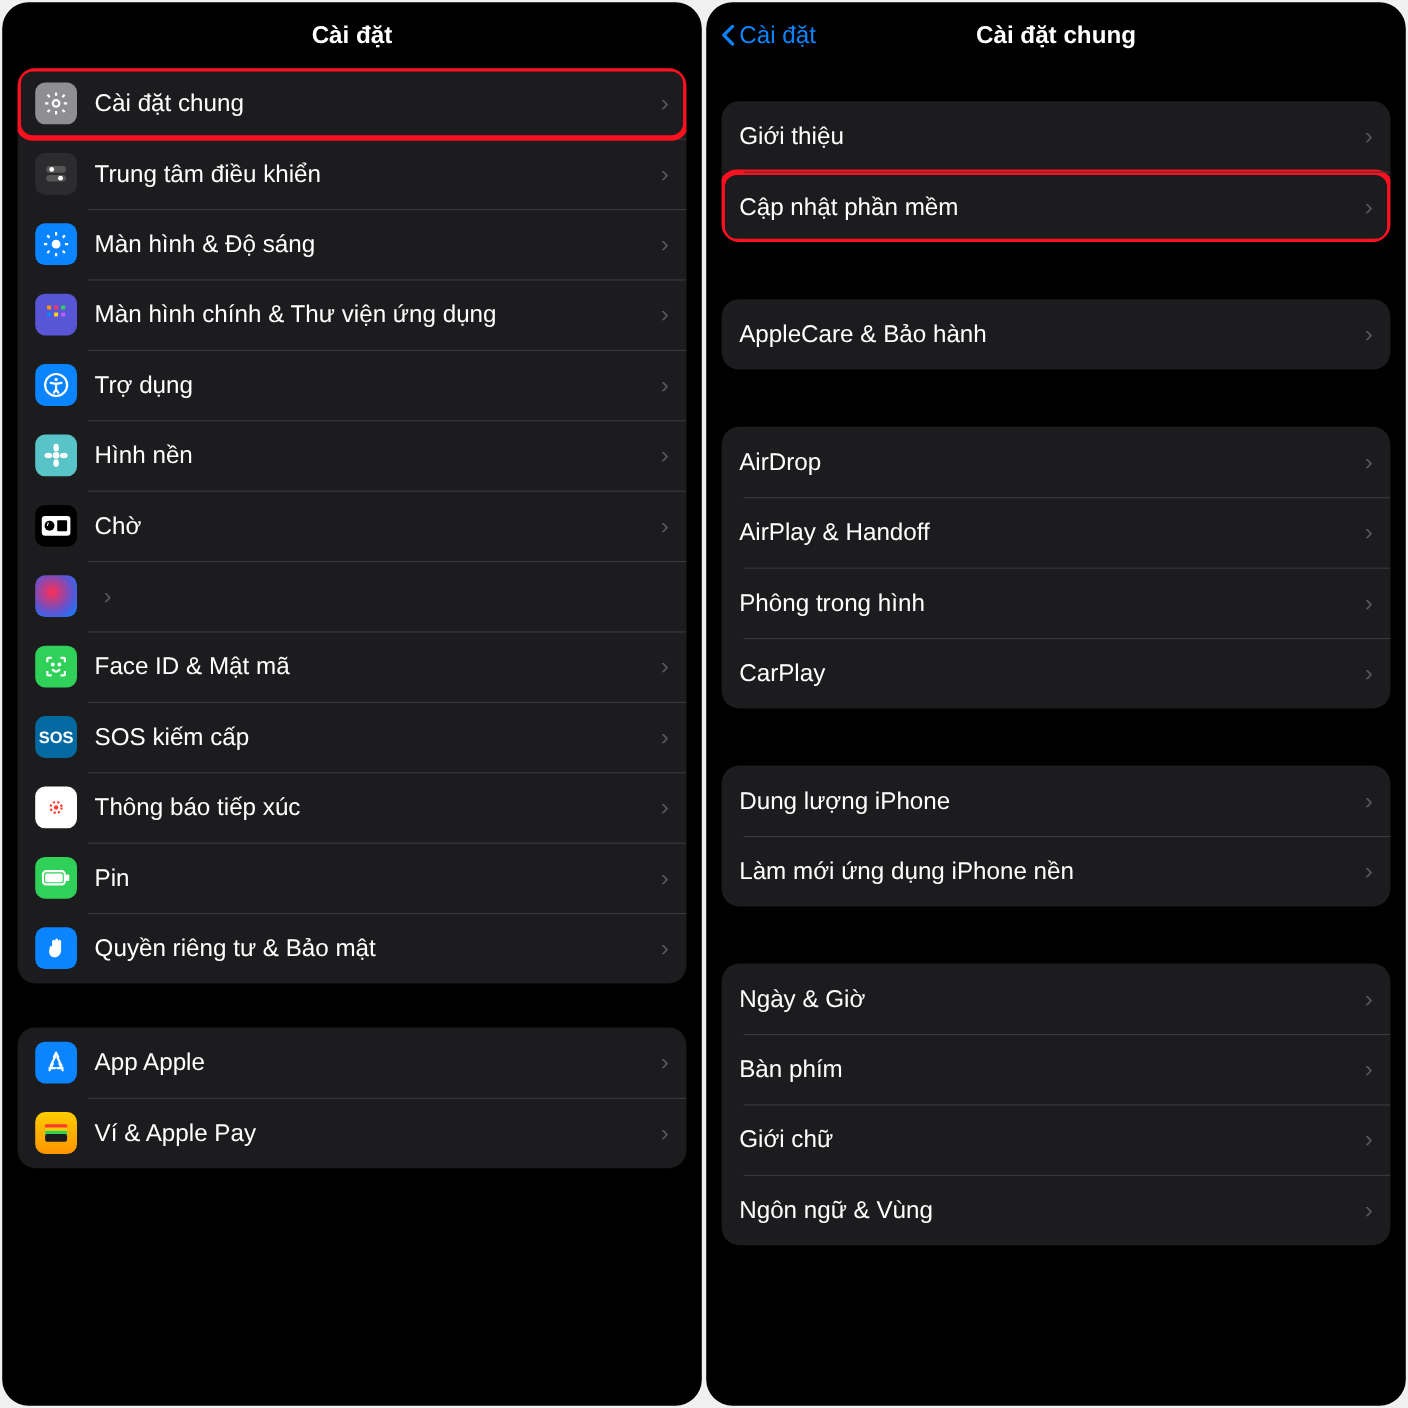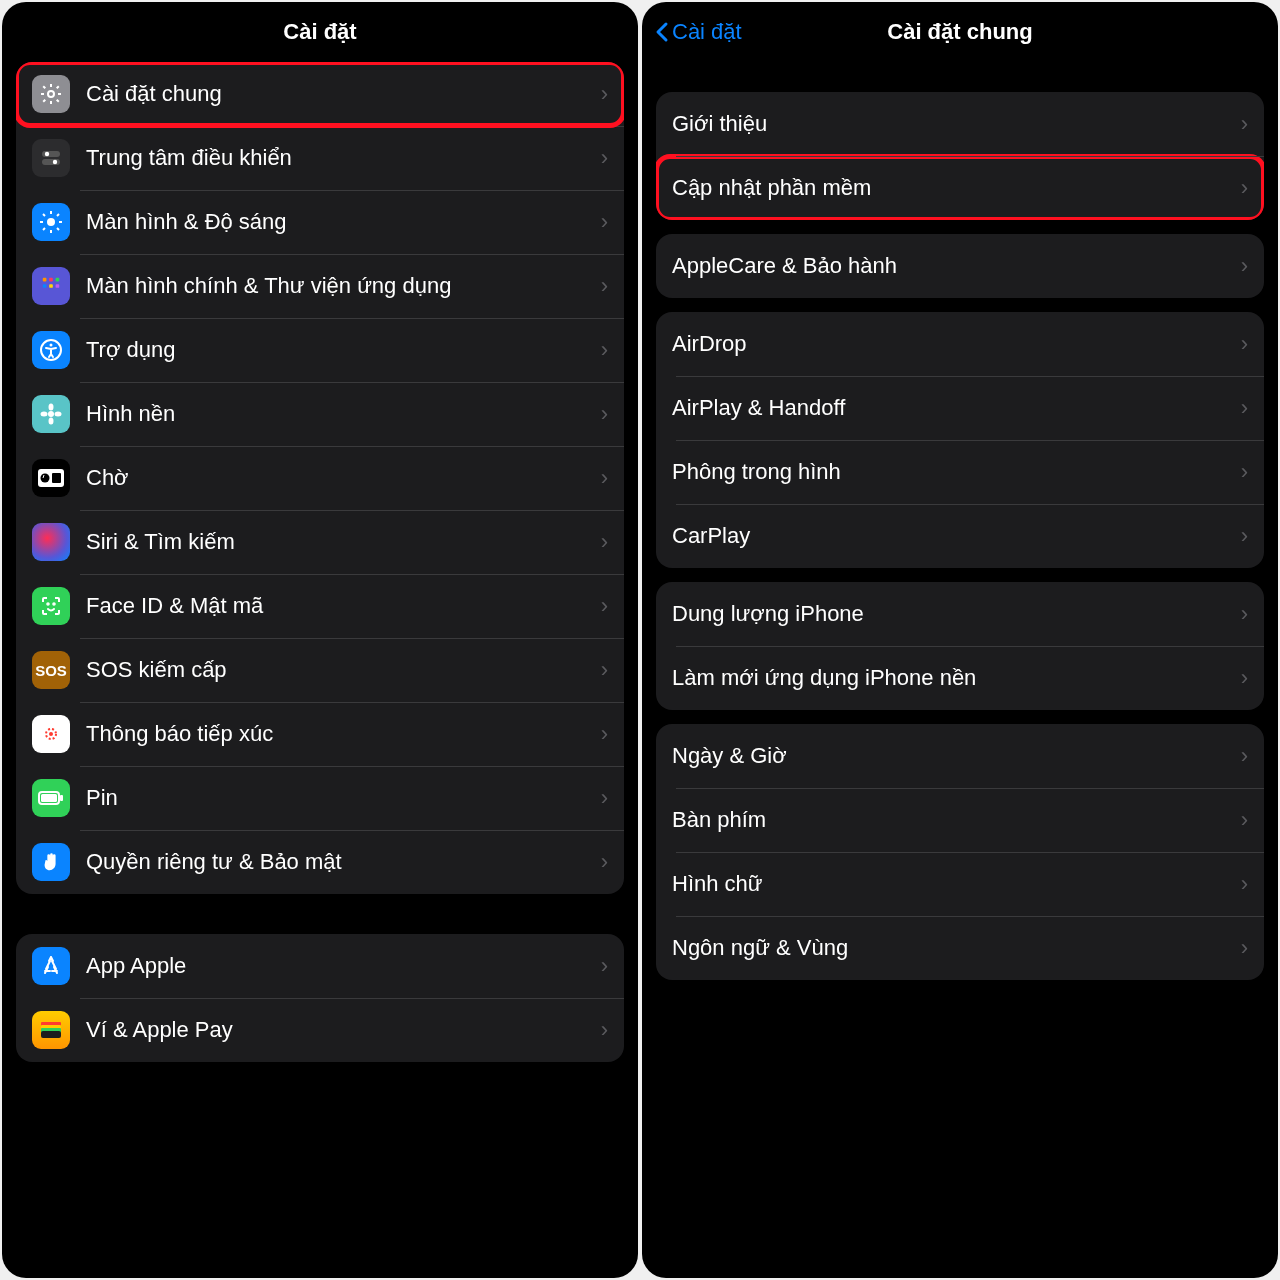--- a/index.html
+++ b/index.html
@@ -48,21 +48,21 @@
     flex: 1;
     overflow: hidden;
     padding: 0 14px;
   }
   .group {
     background: #1c1c1e;
     border-radius: 16px;
     margin-bottom: 40px;
     overflow: hidden;
   }
-  .group.tight { margin-bottom: 14px; }
+  .group.tight { margin-bottom: 52px; }
   .row {
     display: flex;
     align-items: center;
     min-height: 64px;
     padding: 0 16px 0 16px;
     position: relative;
     cursor: pointer;
   }
   .row + .row::before {
     content: "";
@@ -107,21 +107,21 @@
   
   .ic-general { background: #8e8e93; }
   .ic-control { background: #2c2c2e; }
   .ic-display { background: #0A84FF; }
   .ic-home    { background: #5856d6; }
   .ic-access  { background: #0A84FF; }
   .ic-wall    { background: #59c4c7; }
   .ic-standby { background: #000; }
   .ic-siri    { background: radial-gradient(circle at 40% 40%, #ff2d55, #5856d6 60%, #0a84ff); }
   .ic-faceid  { background: #30d158; }
-  .ic-sos     { background: #a16207; font-weight:700; font-size:15px; }
+  .ic-sos     { background: #0369a1; font-weight:700; font-size:15px; }
   .ic-exposure{ background: #fff; color:#ff3b30; }
   .ic-battery { background: #30d158; }
   .ic-privacy { background: #0A84FF; }
   .ic-appstore{ background: #0A84FF; }
   .ic-wallet  { background: linear-gradient(#ffcc00, #ff9500); }
   svg { display:block; }
 </style>
 </head>
 <body>
 
@@ -219,21 +219,20 @@
               <circle cx="8" cy="10" r="4.5" fill="#000"></circle>
               <path d="M6 10l1-3" stroke="#fff" stroke-width="1"></path>
               <rect x="15" y="5" width="9" height="10" rx="1" fill="#000"></rect>
             </svg>
         </div>
         <div class="label">Chờ</div>
         <div class="chevron">›</div>
       </div>
       <div class="row">
         <div class="icon ic-siri"></div>
-        <div class="label">Siri &amp; Tìm kiếm</div>
         <div class="chevron">›</div>
       </div>
       <div class="row">
         <div class="icon ic-faceid">
           <svg width="24" height="24" viewBox="0 0 24 24" fill="none" stroke="#fff" stroke-width="2">
               <path d="M4 8V5a1 1 0 011-1h3M20 8V5a1 1 0 00-1-1h-3M4 16v3a1 1 0 001 1h3M20 16v3a1 1 0 01-1 1h-3"></path>
               <circle cx="9" cy="10" r="0.8" fill="#fff"></circle>
               <circle cx="15" cy="10" r="0.8" fill="#fff"></circle>
               <path d="M9 15c1 1 2 1.5 3 1.5s2-.5 3-1.5" stroke-linecap="round"></path>
             </svg>
@@ -370,21 +369,21 @@
     <div class="group tight">
       <div class="row noicon">
         <div class="label">Ngày &amp; Giờ</div>
         <div class="chevron">›</div>
       </div>
       <div class="row noicon">
         <div class="label">Bàn phím</div>
         <div class="chevron">›</div>
       </div>
       <div class="row noicon">
-        <div class="label">Hình chữ</div>
+        <div class="label">Giới chữ</div>
         <div class="chevron">›</div>
       </div>
       <div class="row noicon">
         <div class="label">Ngôn ngữ &amp; Vùng</div>
         <div class="chevron">›</div>
       </div>
     </div>
 
   </div>
 </div>

